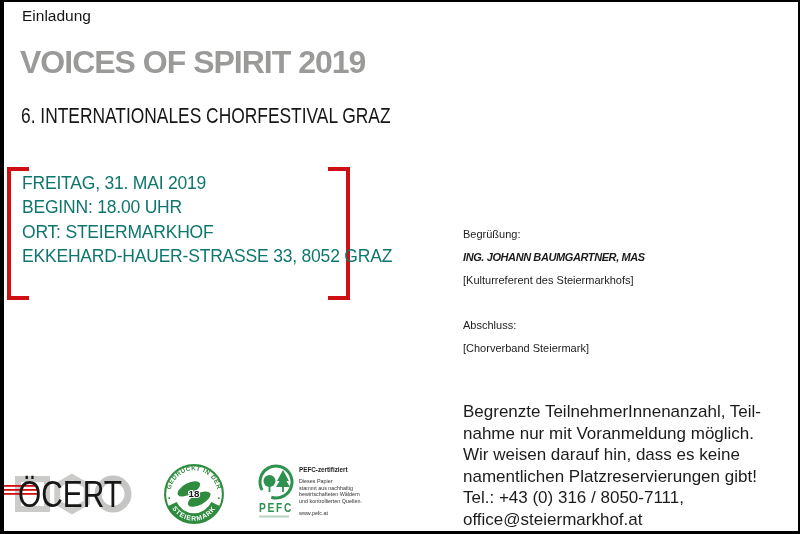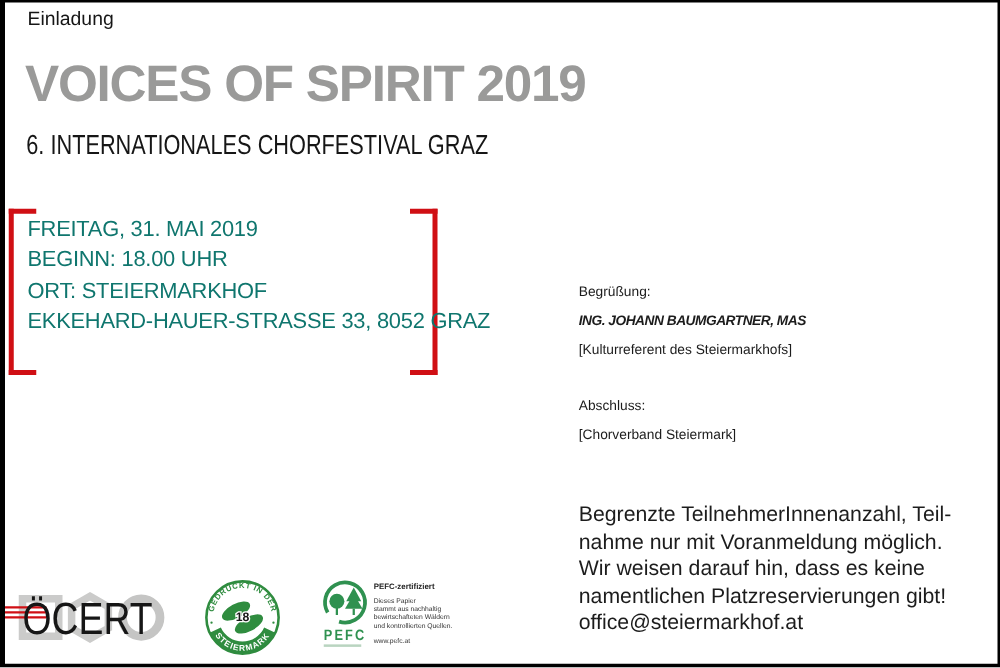--- a/index.html
+++ b/index.html
@@ -1,21 +1,21 @@
 <!DOCTYPE html>
 <html><head>
 <meta charset="utf-8">
 <style>
   * { margin: 0; padding: 0; box-sizing: border-box; }
   html, body { width: 800px; height: 534px; background: #fff; }
   body { font-family: "Liberation Sans", sans-serif; color: #1c1c1c; }
   .page { position: relative; width: 800px; height: 534px; background: #ffffff; overflow: hidden;
           border-style: solid; border-color: #000; border-width: 2px 2px 3px 4px; }
   .einladung { position: absolute; left: 18px; top: 5px; font-size: 15.5px; color: #161616; }
-  .title { position: absolute; left: 16px; top: 42px; font-size: 41px; font-weight: 700;
+  .title { position: absolute; left: 16px; top: 42px; font-size: 32px; font-weight: 700;
            letter-spacing: -1px; color: #9a9a99; white-space: nowrap; }
   .subtitle { position: absolute; left: 17px; top: 101px; white-space: nowrap; }
   .subtitle-inner { display: inline-block; font-size: 22px; color: #161616;
                     transform: scaleX(0.79); transform-origin: 0 50%; }
   .bracket { position: absolute; top: 165px; height: 133px; width: 22px; }
   .bracket-left  { left: 3px;  border-left: 4px solid #d00f14; border-top: 4px solid #d00f14; border-bottom: 4px solid #d00f14; }
   .bracket-right { left: 324px; border-right: 4px solid #d00f14; border-top: 4px solid #d00f14; border-bottom: 4px solid #d00f14; }
   .details { position: absolute; left: 18px; top: 169px; font-size: 17.5px; line-height: 24.4px;
              letter-spacing: -0.2px; color: #0f766e; white-space: nowrap; }
   .program-block { position: absolute; left: 459px; font-size: 11px; line-height: 23px; white-space: nowrap; }
@@ -65,20 +65,21 @@
   <div class="program-block program-2">
     <div>Abschluss:</div>
     <div>[Chorverband Steiermark]</div>
   </div>
 
   <div class="registration">
     <div>Begrenzte TeilnehmerInnenanzahl, Teil-</div>
     <div>nahme nur mit Voranmeldung möglich.</div>
     <div>Wir weisen darauf hin, dass es keine</div>
     <div>namentlichen Platzreservierungen gibt!</div>
+    <div>Tel.: +43 (0) 316 / 8050-7111,</div>
     <div>office@steiermarkhof.at</div>
   </div>
 
   <svg class="logo-svg ocert-svg" width="134" height="58" viewBox="0 0 134 58" xmlns="http://www.w3.org/2000/svg">
     <rect x="14" y="13" width="29" height="30" fill="none" stroke="#cbcbca" stroke-width="6"></rect>
     <polygon points="68,11 82.7,19.5 82.7,36.5 68,45 53.3,36.5 53.3,19.5" fill="none" stroke="#cbcbca" stroke-width="6"></polygon>
     <circle cx="109" cy="28" r="15" fill="none" stroke="#c5c5c4" stroke-width="7"></circle>
     <rect x="0" y="19" width="33" height="1.8" fill="#d00f14"></rect>
     <rect x="0" y="23" width="33" height="1.8" fill="#d00f14"></rect>
     <rect x="0" y="27" width="33" height="1.8" fill="#d00f14"></rect>

